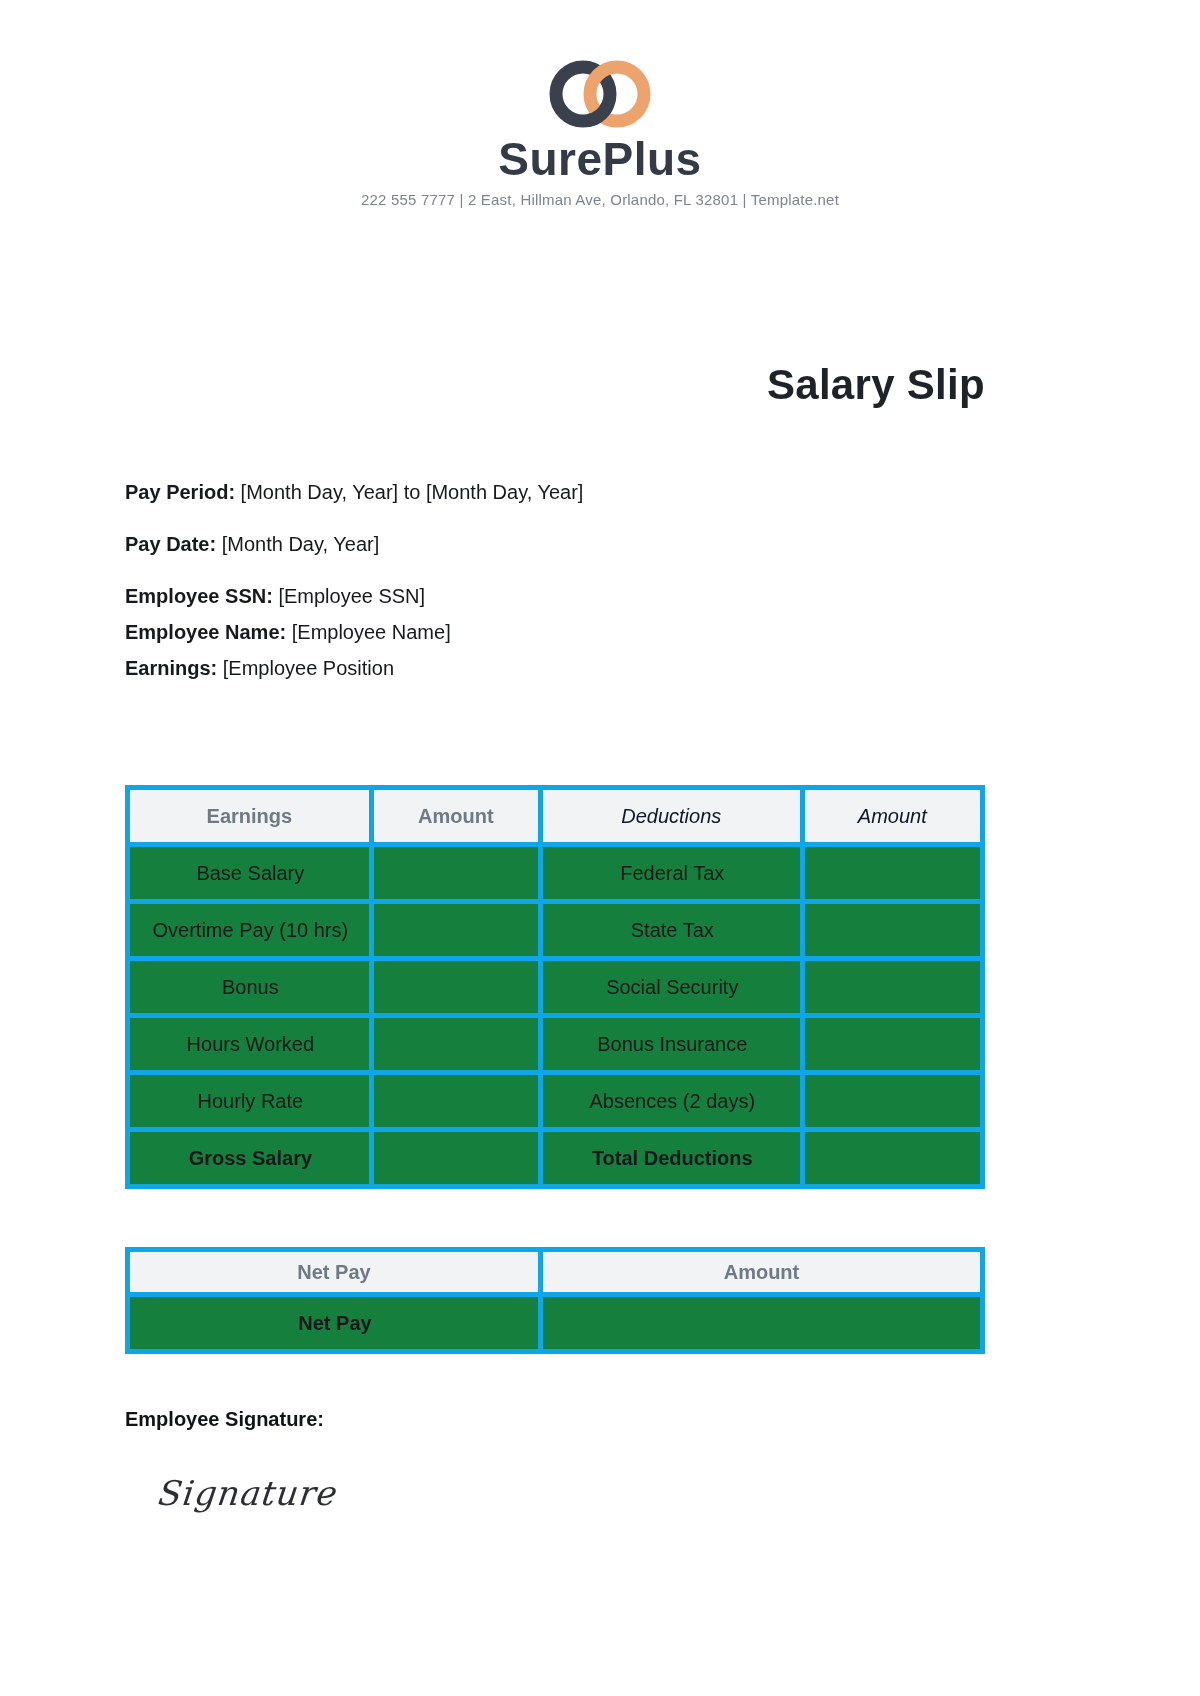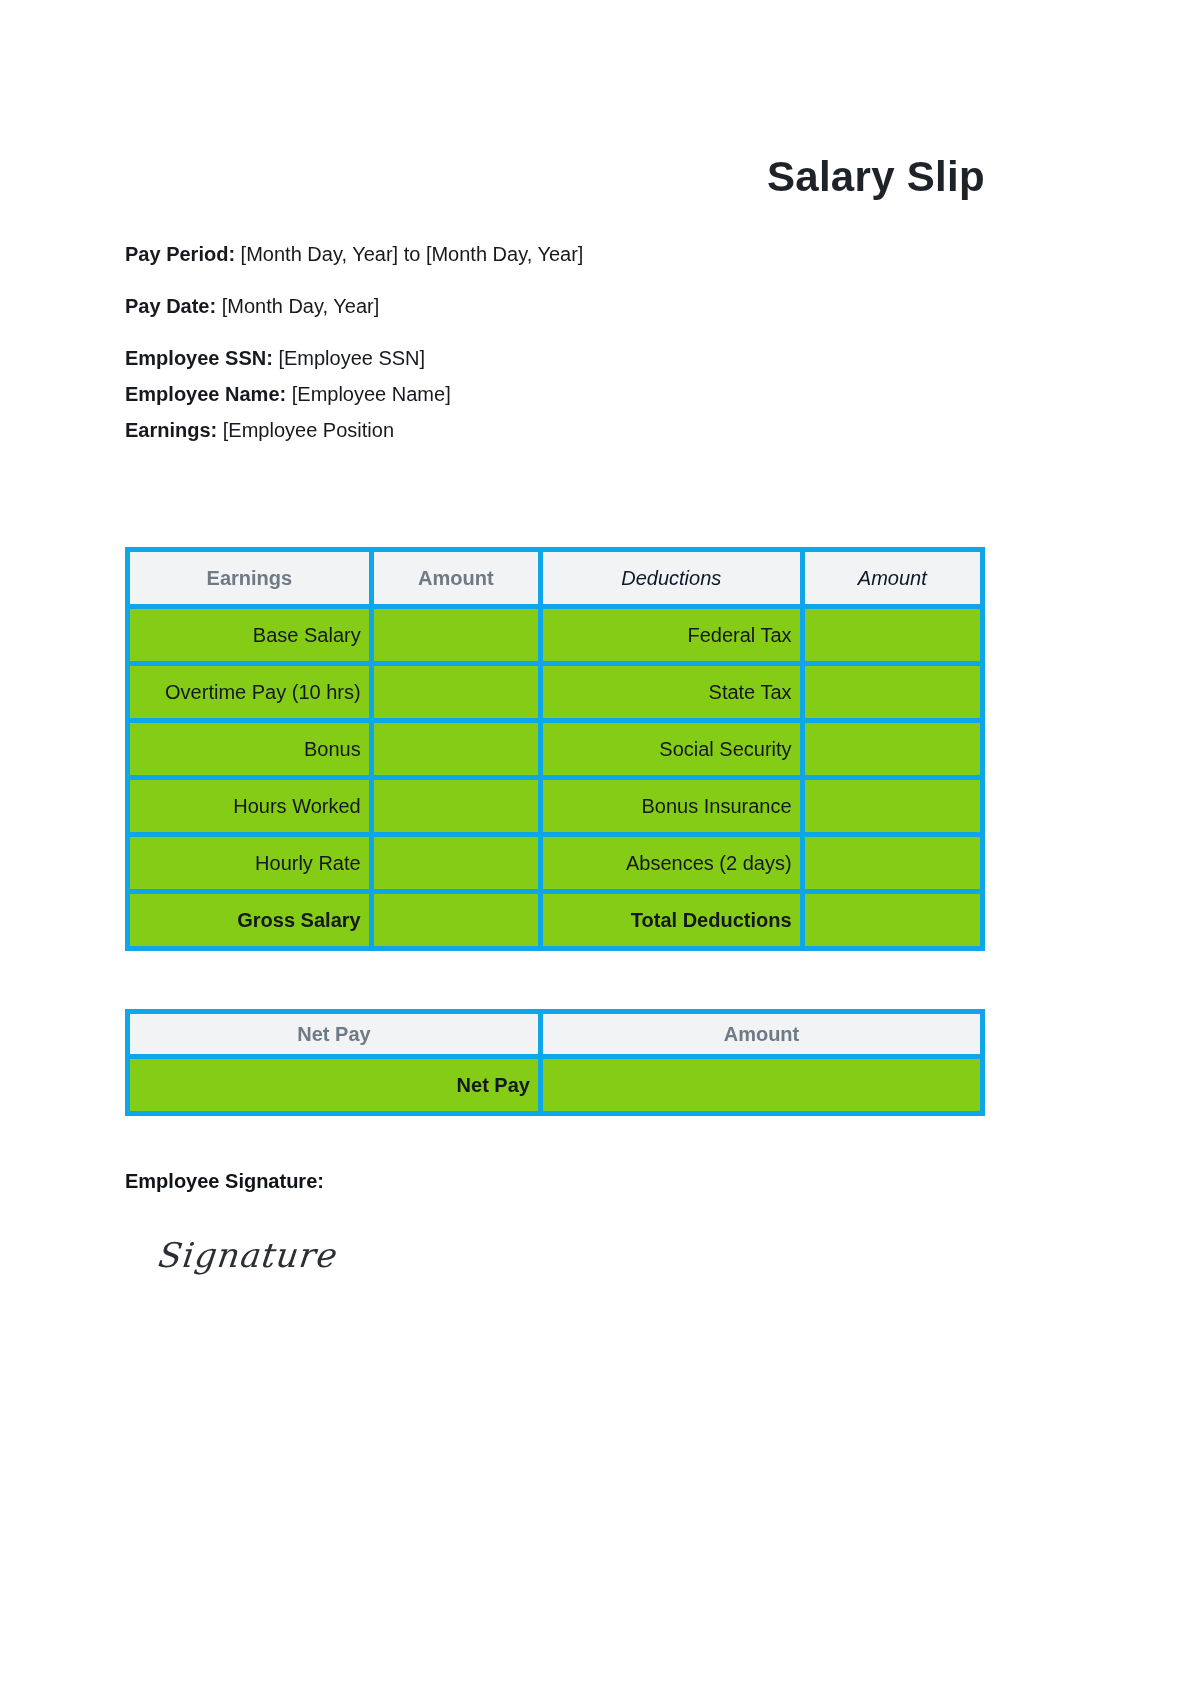--- a/index.html
+++ b/index.html
@@ -37,21 +37,21 @@
     text-align: right;
     font-size: 42px;
     font-weight: 700;
     color: #1e232a;
     letter-spacing: 0.3px;
     margin-top: 153px;
     line-height: 1.15;
   }
 
   
-  .details { margin-top: 40px; font-size: 20px; line-height: 26px; }
+  .details { margin-top: 70px; font-size: 20px; line-height: 26px; }
   .detail { margin: 0 0 26px 0; }
   .detail.tight { margin-bottom: 10px; }
   .detail:last-child { margin-bottom: 0; }
   .detail-label { font-weight: 700; }
 
   
   table {
     border-collapse: collapse;
     width: 860px;
     table-layout: fixed;
@@ -61,24 +61,24 @@
   th {
     background: #f1f3f5;
     color: #6e7a85;
     text-align: center;
     padding: 13px 8px;
     line-height: 26px;
     font-weight: 700;
   }
   th.th-regular { font-weight: 400; color: #0f172a; font-style: italic; }
   td {
-    background: #84cc16;
+    background: #15803d;
     padding: 13px 8px 13px 10px;
     line-height: 26px;
-    text-align: right;
+    text-align: center;
     color: #15181c;
   }
   .earnings-table { margin-top: 104px; }
   .earnings-table col.c1 { width: 28.5%; }
   .earnings-table col.c2 { width: 19.8%; }
   .earnings-table col.c3 { width: 30.6%; }
   .earnings-table col.c4 { width: 21.1%; }
   tr.total-row td { font-weight: 700; }
 
   .netpay-table { margin-top: 58px; }
@@ -104,20 +104,29 @@
     color: #2b2e33;
     transform: skewX(-8deg);
     letter-spacing: 1px;
   }
 </style>
 </head>
 <body>
 
 <div class="page">
 
+  <div class="brand">
+    <svg class="brand-logo" width="150" height="76" viewBox="0 0 150 76" aria-hidden="true">
+      <circle cx="58" cy="38" r="27" fill="none" stroke="#3a414c" stroke-width="13"></circle>
+      <circle cx="92" cy="38" r="27" fill="none" stroke="#eda36c" stroke-width="13"></circle>
+      <path d="M 82.5 49.4 A 27 27 0 0 1 63.6 64.4" fill="none" stroke="#3a414c" stroke-width="13"></path>
+    </svg>
+    <div class="brand-name">SurePlus</div>
+    <div class="brand-contact">222 555 7777 | 2 East, Hillman Ave, Orlando, FL 32801 | Template.net</div>
+  </div>
 
   <div class="content">
 
     <div class="doc-title">Salary Slip</div>
 
     <div class="details">
       <p class="detail">
         <span class="detail-label">Pay Period:</span>
         <span class="detail-value">[Month Day, Year] to [Month Day, Year]</span>
       </p>

